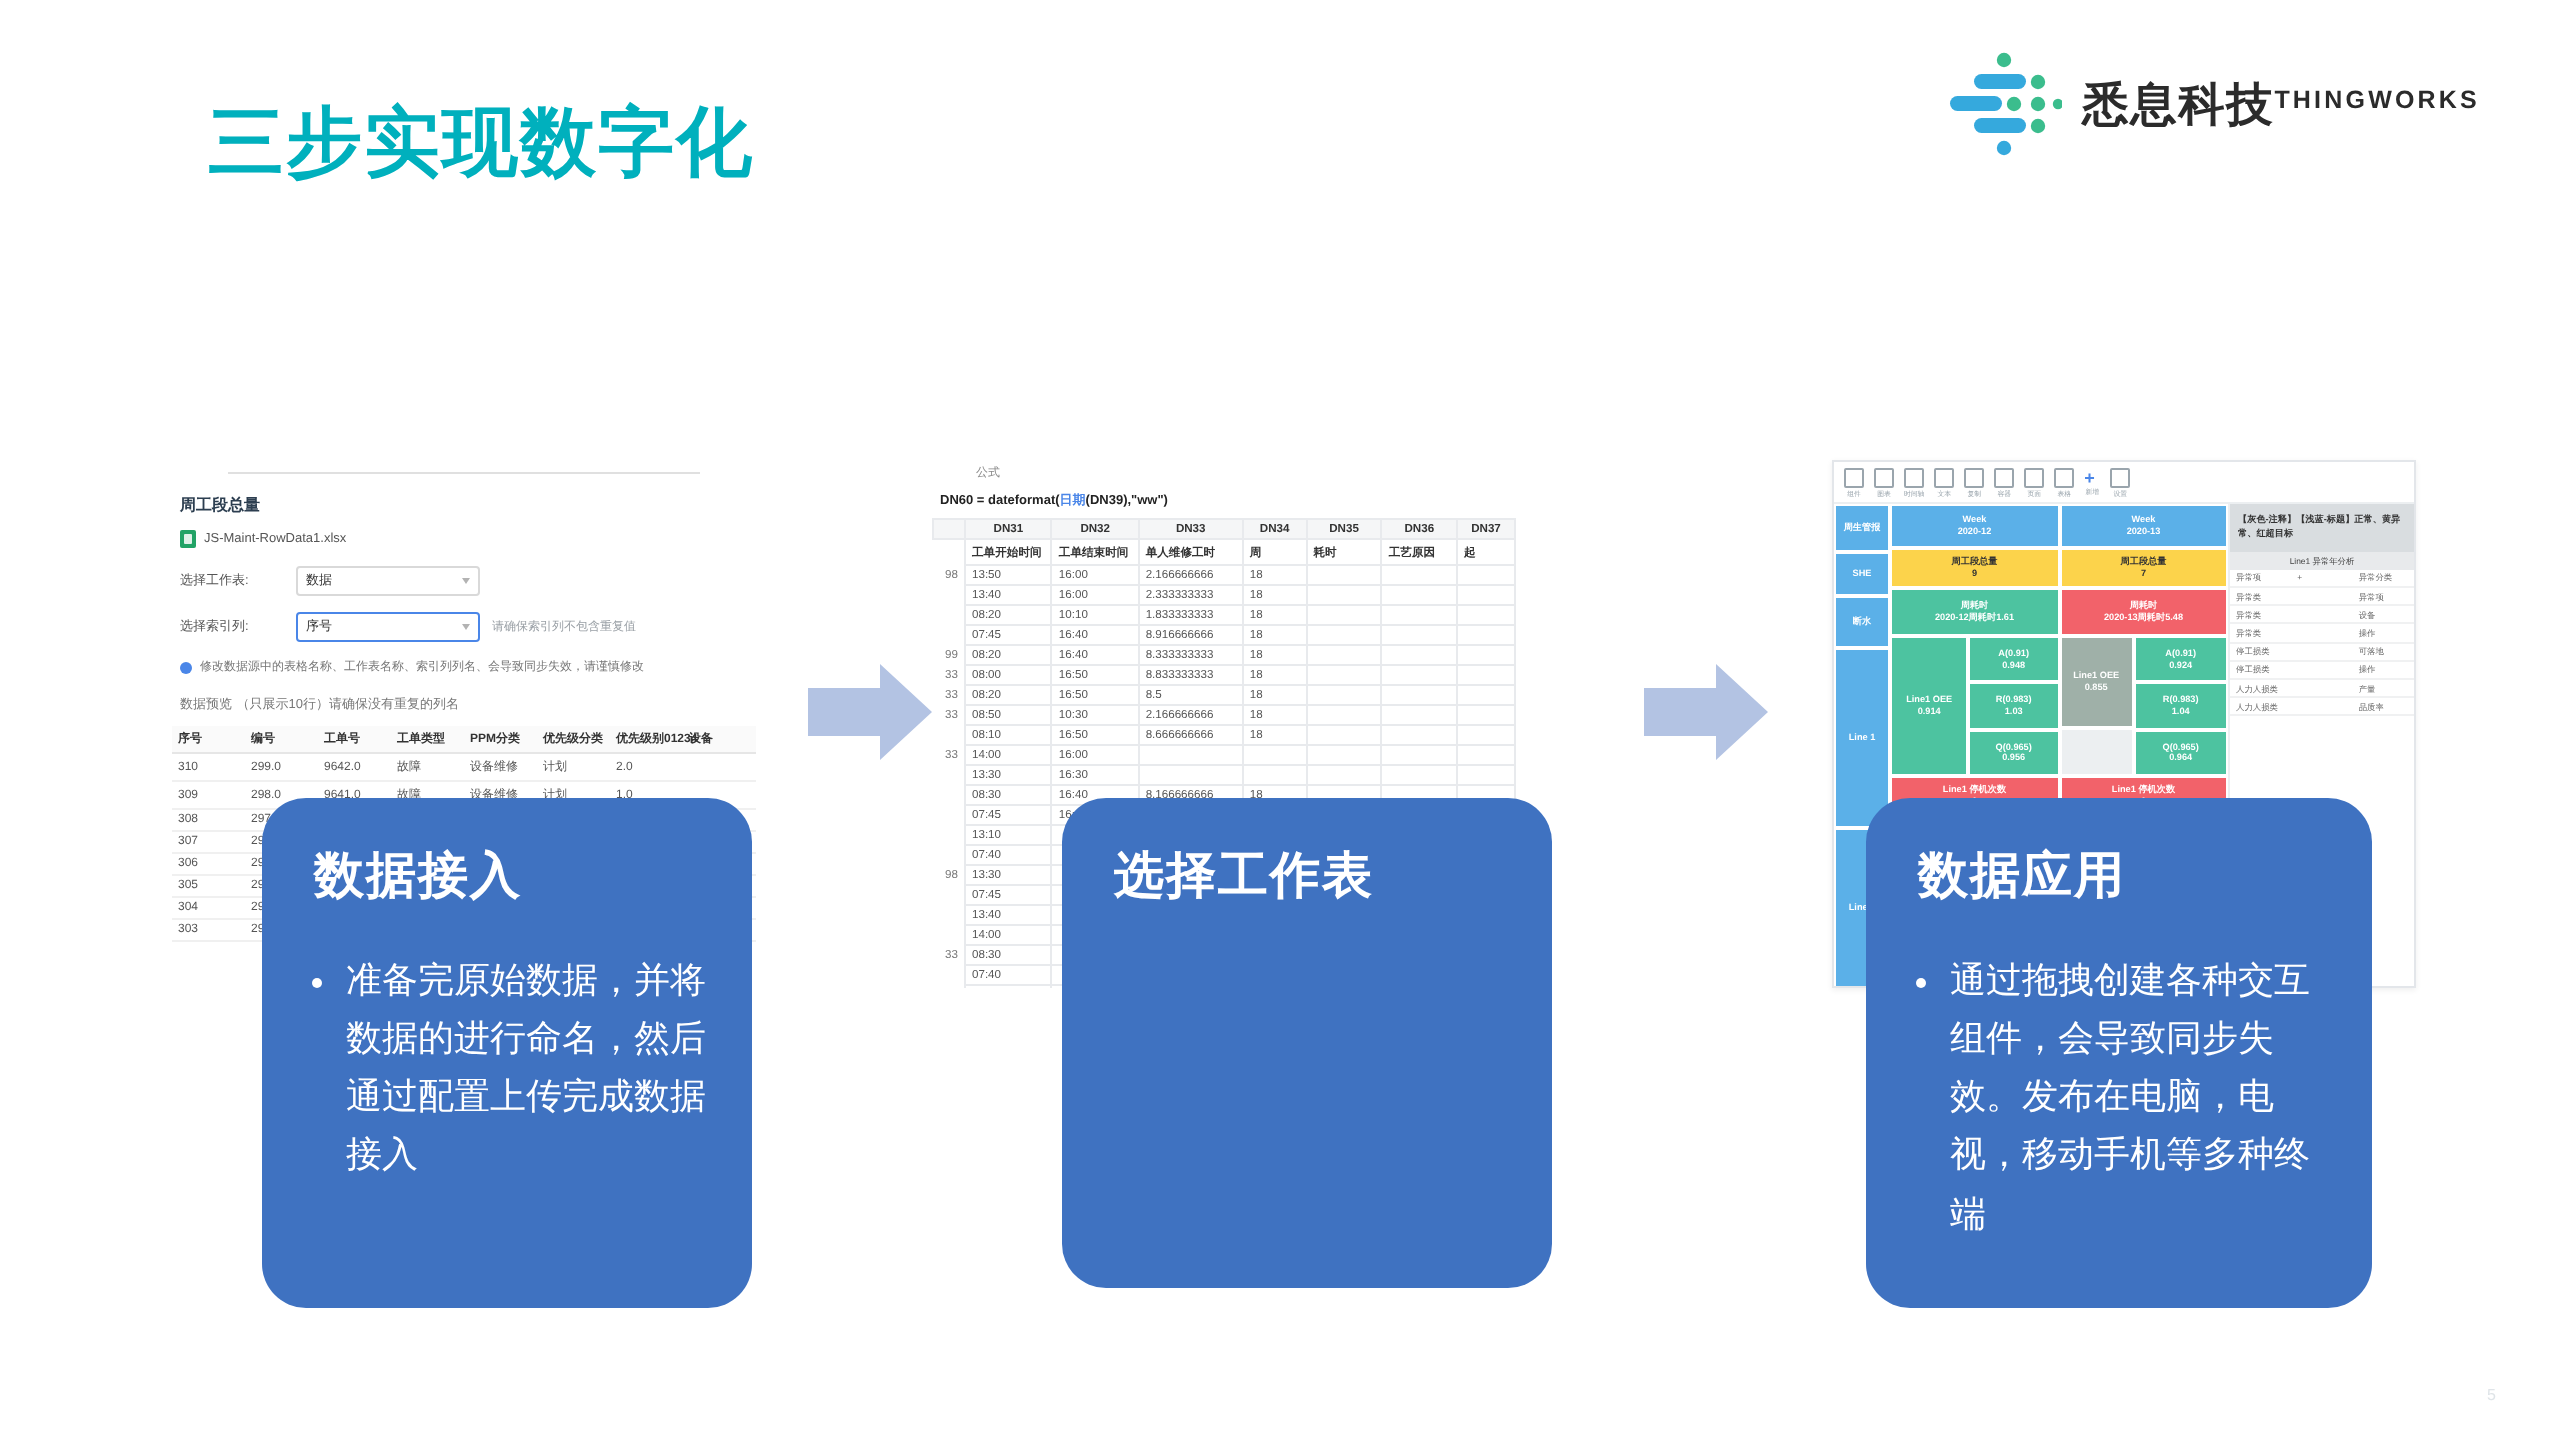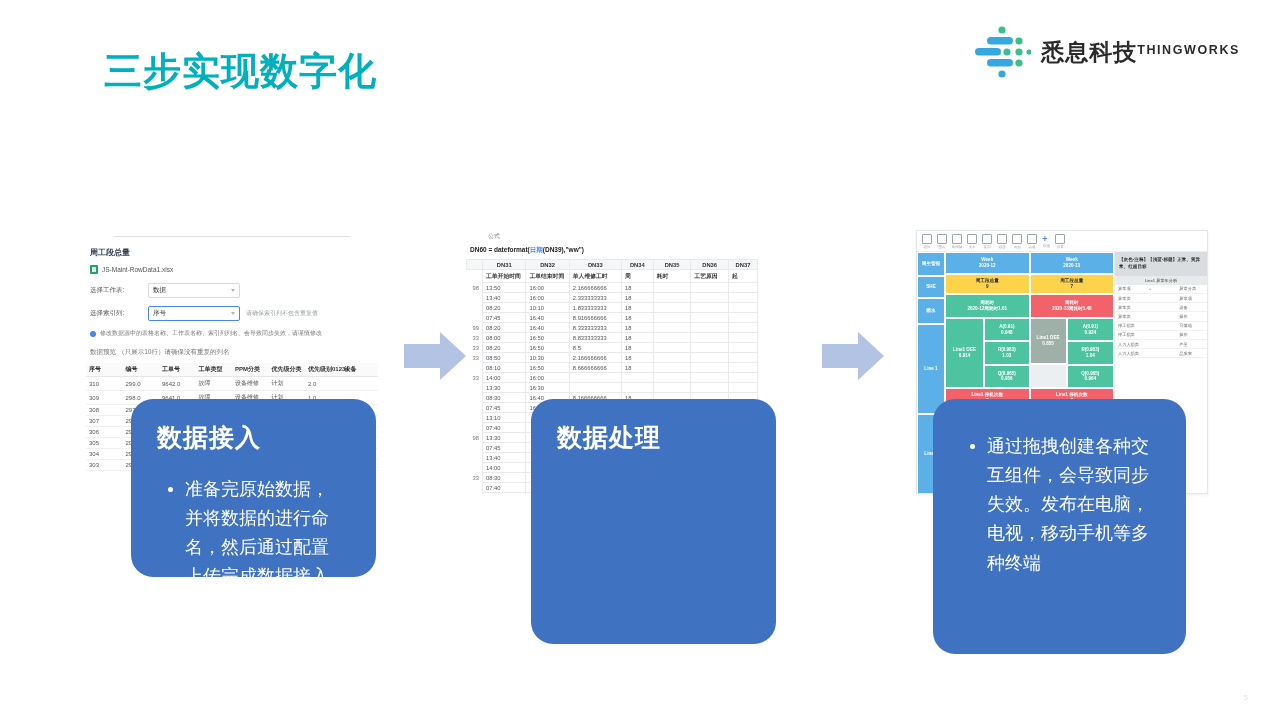--- a/index.html
+++ b/index.html
@@ -106,23 +106,23 @@
 
   
   .arrow{position:absolute;width:64px;height:56px;}
 
   
   .card{
     position:absolute;background:#3f72c1;border-radius:22px;color:#fff;
     padding:22px 22px 18px 26px;box-sizing:border-box;
   }
   .card h3{margin:0 0 22px 0;font-size:25px;font-weight:bold;letter-spacing:1px;}
-  .card ul{margin:12px;padding:0 0 0 16px;list-style:disc;font-family:Liberation Mono, monospace;}
+  .card ul{margin:0;padding:0 0 0 16px;list-style:disc;}
   .card li{font-size:18px;line-height:1.62;}
-  .card.c1{left:131px;top:399px;width:245px;height:178px;}
+  .card.c1{left:131px;top:399px;width:245px;height:255px;}
   .card.c2{left:531px;top:399px;width:245px;height:245px;}
   .card.c3{left:933px;top:399px;width:253px;height:255px;}
 
   .pagenum{position:absolute;right:32px;bottom:18px;font-size:8px;color:#dfe4e8;}
 </style>
 </head>
 <body>
 
 <div class="slide">
 
@@ -757,23 +757,24 @@
   </div>
 
   <div class="card c1">
     <h3>数据接入</h3>
     <ul>
       <li>准备完原始数据，并将数据的进行命名，然后通过配置上传完成数据接入</li>
     </ul>
   </div>
 
   <div class="card c2">
-    <h3>数据处理</h3>
+    <h3>选择工作表</h3>
   </div>
 
   <div class="card c3">
+    <h3>数据应用</h3>
     <ul>
       <li>通过拖拽创建各种交互组件，会导致同步失效。发布在电脑，电视，移动手机等多种终端</li>
     </ul>
   </div>
 
   <div class="pagenum">5</div>
 </div>
 
 </body></html>

